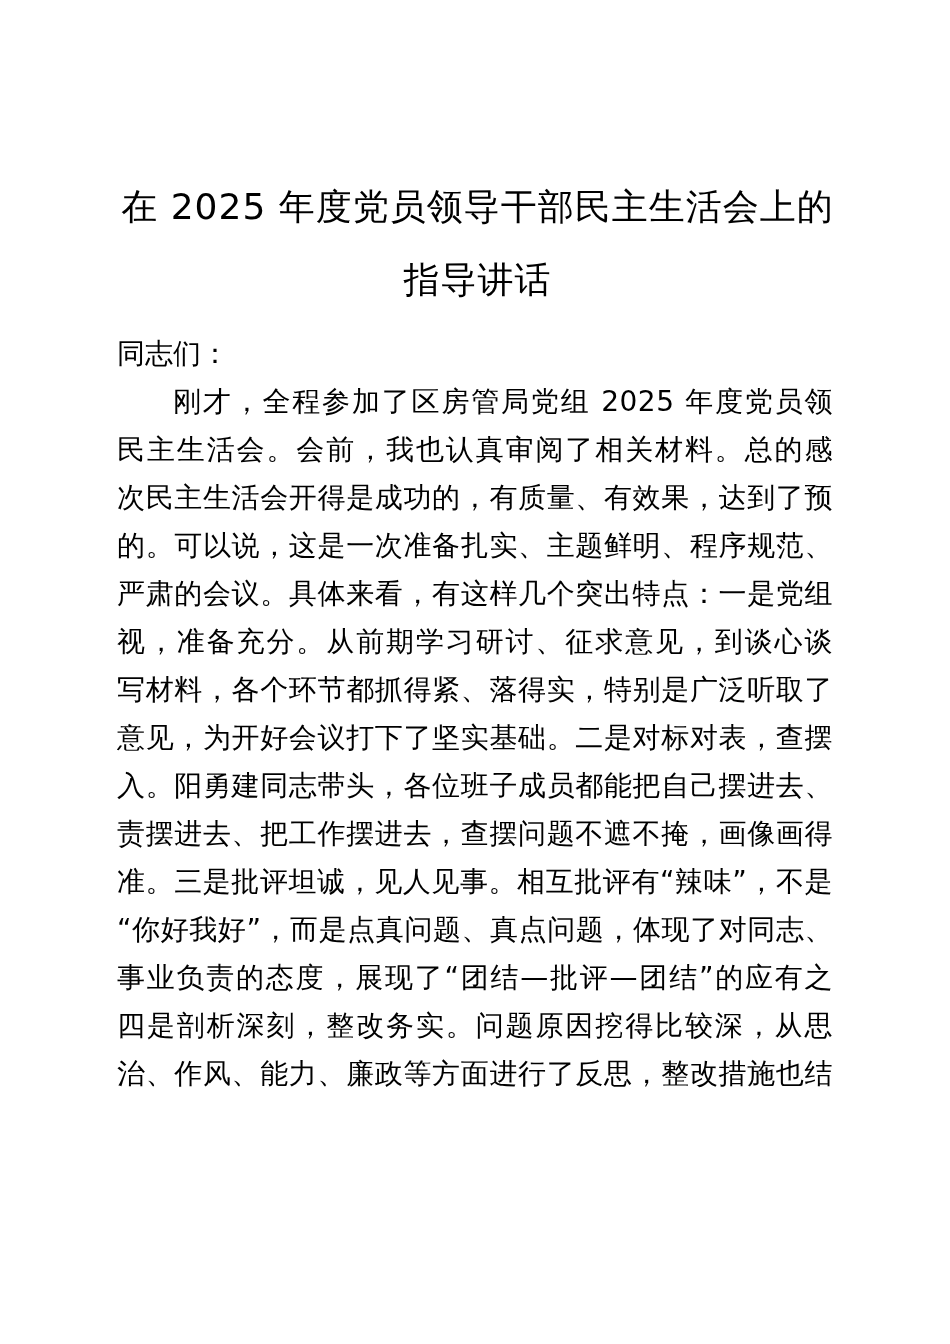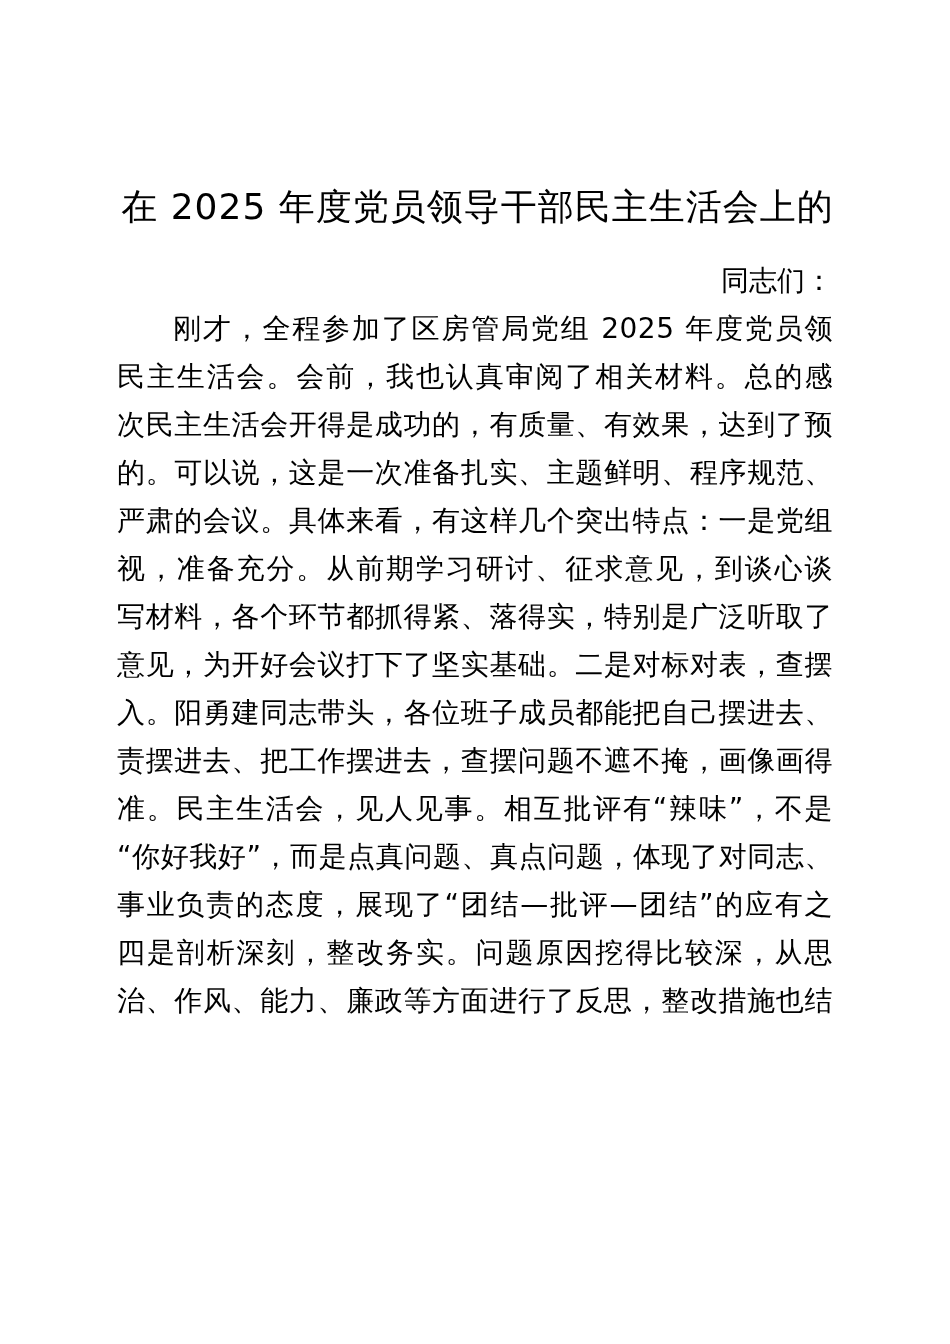--- a/index.html
+++ b/index.html
@@ -34,57 +34,58 @@
     overflow: hidden;
   }
   .doc-body {
     margin: 14px 117px 0 117px;
     font-size: 28px;
     line-height: 48px;
   }
   .salutation {
     height: 48px;
     overflow: hidden;
-    text-align: right;
+    text-align: left;
   }
   .para-line {
     height: 48px;
     overflow: hidden;
     text-align: justify;
     text-align-last: justify;
     letter-spacing: 0.5px;
   }
   .para-line.first {
     text-indent: 56px;
   }
 </style>
 </head>
 <body>
 
 <div class="page">
 
   <div class="doc-title">
     <div class="title-line">在 2025 年度党员领导干部民主生活会上的</div>
+    <div class="title-line">指导讲话</div>
   </div>
 
   <div class="doc-body">
     <div class="salutation">同志们：</div>
 
     <div>
       <div class="para-line first">刚才，全程参加了区房管局党组 2025 年度党员领导干部</div>
       <div class="para-line">民主生活会。会前，我也认真审阅了相关材料。总的感到，这</div>
       <div class="para-line">次民主生活会开得是成功的，有质量、有效果，达到了预期目</div>
       <div class="para-line">的。可以说，这是一次准备扎实、主题鲜明、程序规范、氛围</div>
       <div class="para-line">严肃的会议。具体来看，有这样几个突出特点：一是党组重</div>
       <div class="para-line">视，准备充分。从前期学习研讨、征求意见，到谈心谈话、撰</div>
       <div class="para-line">写材料，各个环节都抓得紧、落得实，特别是广泛听取了各方</div>
       <div class="para-line">意见，为开好会议打下了坚实基础。二是对标对表，查摆深</div>
       <div class="para-line">入。阳勇建同志带头，各位班子成员都能把自己摆进去、把职</div>
       <div class="para-line">责摆进去、把工作摆进去，查摆问题不遮不掩，画像画得比较</div>
-      <div class="para-line">准。民主生活会，见人见事。相互批评有“辣味”，不是</div>
+      <div class="para-line">准。三是批评坦诚，见人见事。相互批评有“辣味”，不是</div>
       <div class="para-line">“你好我好”，而是点真问题、真点问题，体现了对同志、对</div>
       <div class="para-line">事业负责的态度，展现了“团结—批评—团结”的应有之义。</div>
       <div class="para-line">四是剖析深刻，整改务实。问题原因挖得比较深，从思想、政</div>
       <div class="para-line">治、作风、能力、廉政等方面进行了反思，整改措施也结合了</div>
     </div>
   </div>
 
 </div>
 
 </body></html>

